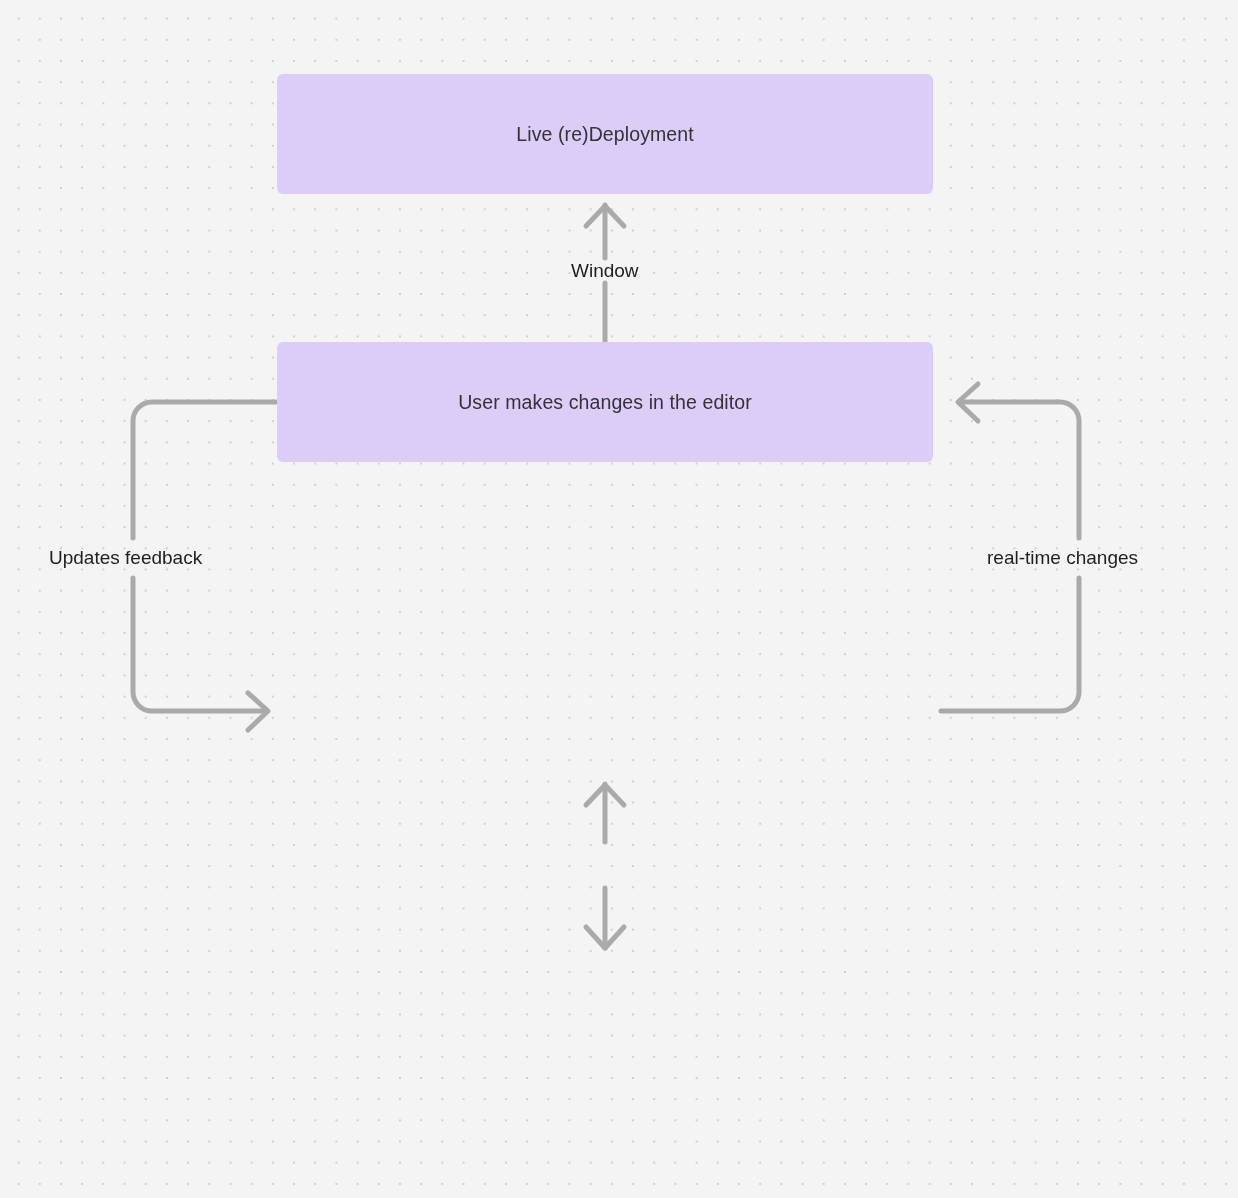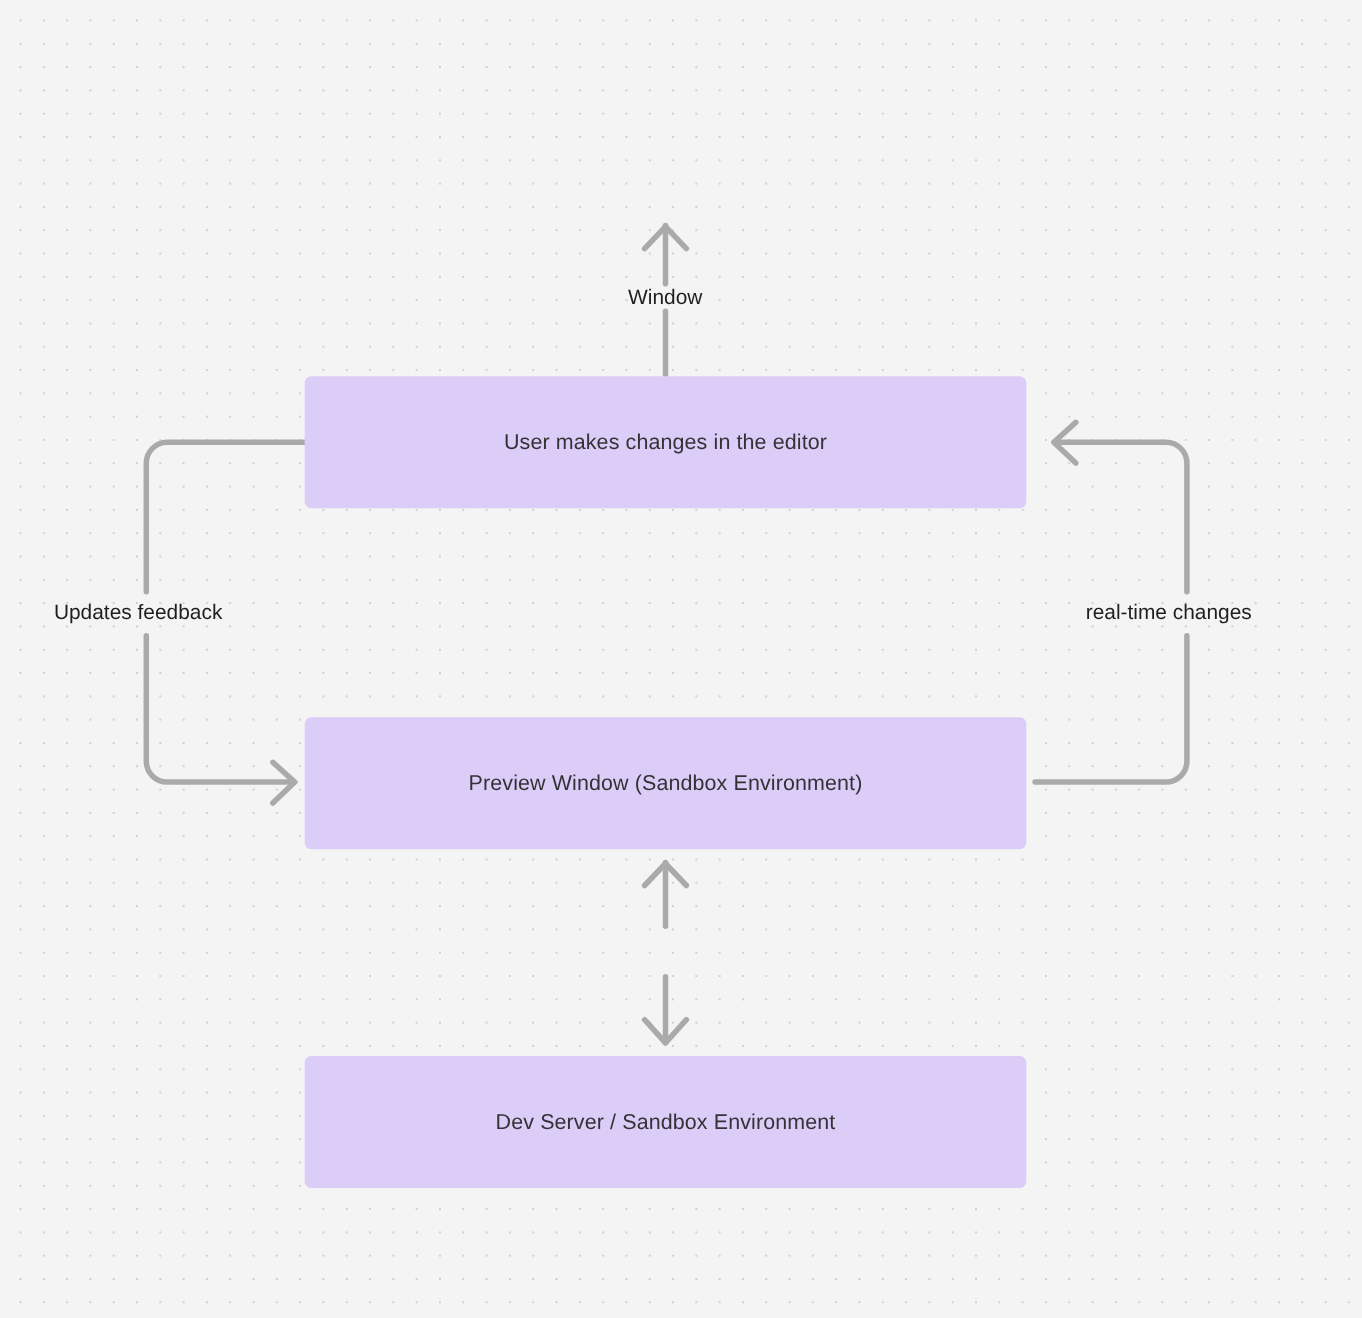--- a/index.html
+++ b/index.html
@@ -92,32 +92,29 @@
     </g>
 
     <g>
       <line x1="605" y1="842" x2="605" y2="784"></line>
       <polyline points="586,805 605,785 624,805"></polyline>
       <line x1="605" y1="888" x2="605" y2="948"></line>
       <polyline points="586,927 605,948 624,927"></polyline>
     </g>
   </svg>
 
+  <div class="node" style="left:277px; top:74px; width:656px; height:120px;">
+    <span class="node-label">Live (re)Deployment</span>
+  </div>
 
   <div class="node" style="left:277px; top:342px; width:656px; height:120px;">
     <span class="node-label">User makes changes in the editor</span>
   </div>
 
-  <div class="node" style="left:277px; top:652px; width:656px; height:120px;">
-    <span class="node-label">Preview Window (Sandbox Environment)</span>
-  </div>
 
-  <div class="node" style="left:277px; top:960px; width:656px; height:120px;">
-    <span class="node-label">Dev Server / Sandbox Environment</span>
-  </div>
 
   <div class="edge-label" style="left:571px; top:261px;">Window</div>
 
   <div class="edge-label" style="left:49px; top:548px;">Updates feedback</div>
 
   <div class="edge-label" style="left:987px; top:548px;">real-time changes</div>
 
 
 </div>
 

